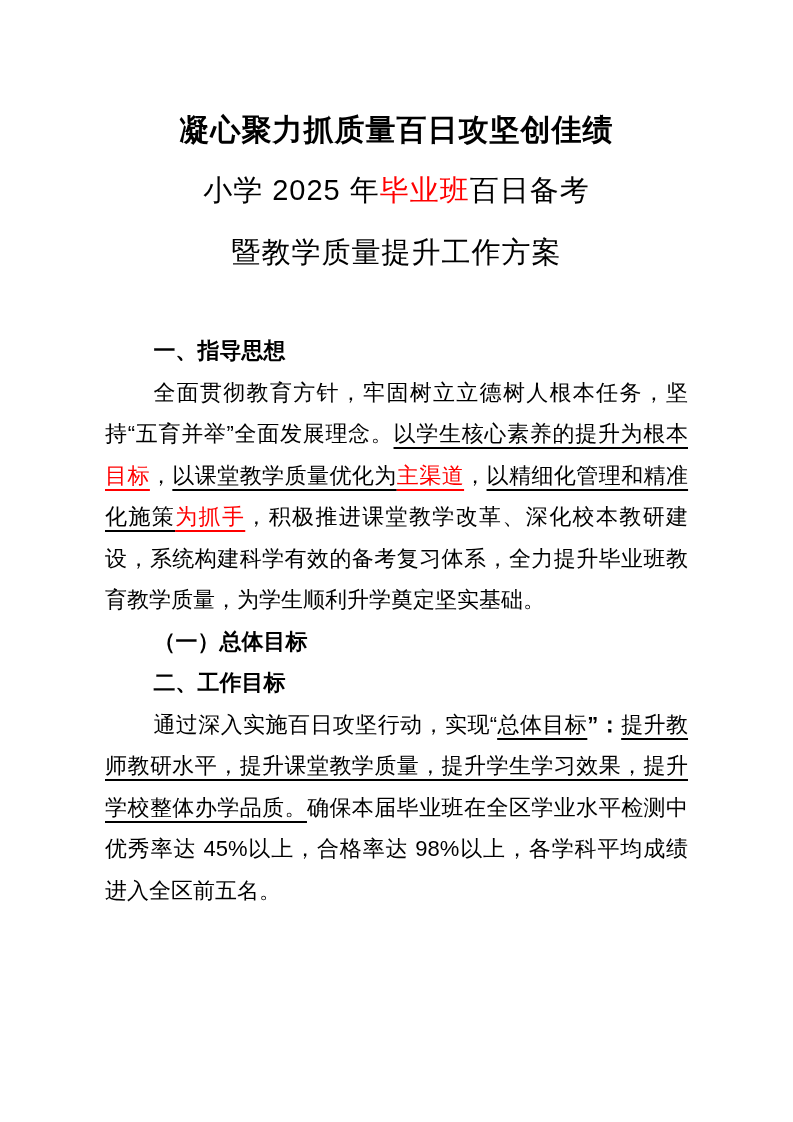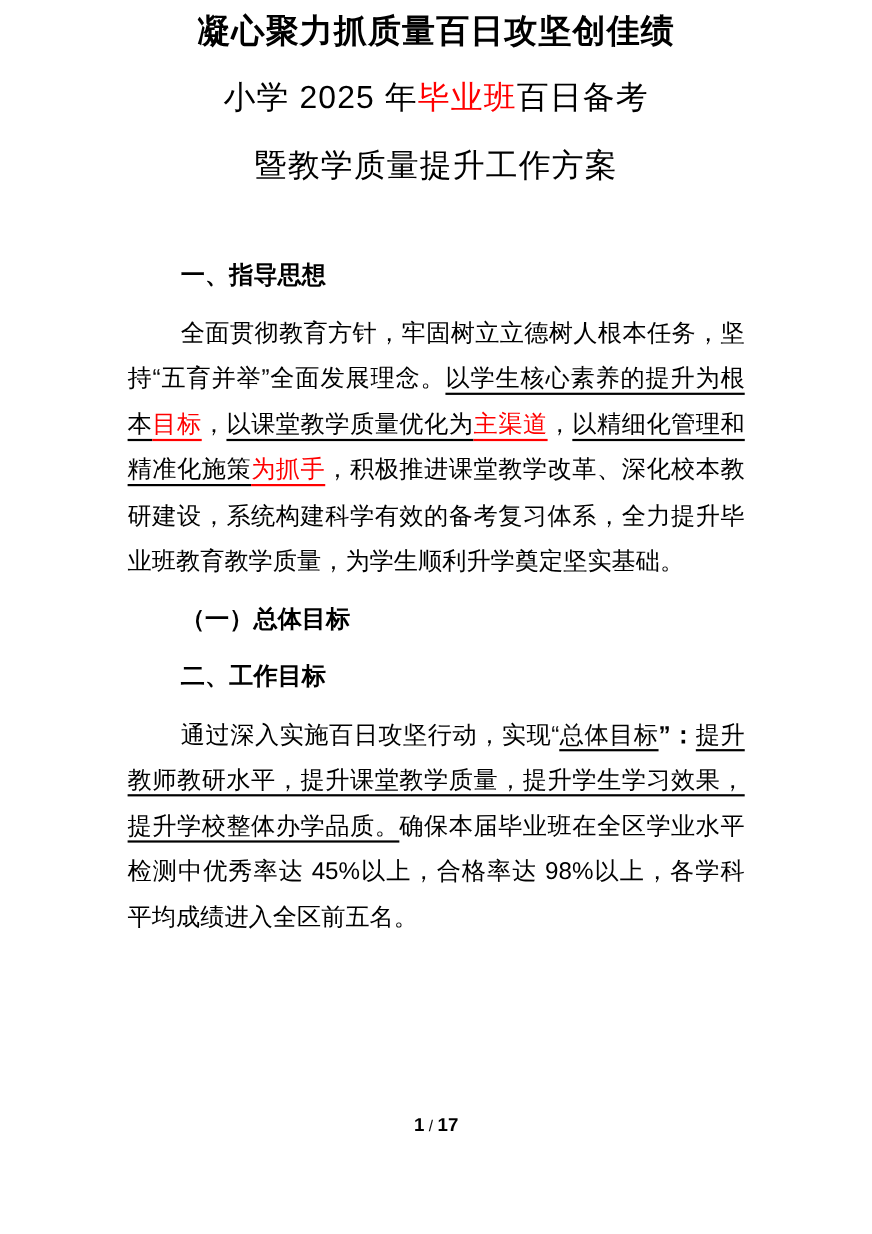--- a/index.html
+++ b/index.html
@@ -5,40 +5,40 @@
   html, body { margin: 0; padding: 0; background: #ffffff; }
   .page {
     position: relative;
     width: 793px;
     height: 1122px;
     background: #ffffff;
     color: #000000;
     font-family: "Liberation Sans", "DejaVu Sans", sans-serif;
     overflow: hidden;
   }
-  .title-block { text-align: center; }
+  .title-block { padding-top: 101px; text-align: center; }
   .title-sub {
     font-size: 30px;
     font-weight: 800;
     line-height: 58px;
     letter-spacing: 1px;
   }
   .title-main {
     font-size: 29px;
     font-weight: 400;
     line-height: 62px;
     letter-spacing: 1px;
   }
   .doc-body {
     margin: 47px 105px 0 105px;
     font-size: 22px;
     line-height: 41.5px;
     text-align: justify;
   }
-  .doc-body p { margin: 11px; text-indent: 2.2em; }
+  .doc-body p { margin: 0; text-indent: 2.2em; }
   p.heading { font-weight: bold; }
   .bu {
     font-weight: normal;
     text-decoration: underline;
     text-decoration-thickness: 2px;
     text-underline-offset: 6px;
   }
   .b { font-weight: bold; }
   .red { color: #ff0000; }
   .footer {
@@ -73,15 +73,14 @@
     <p class="heading">（一）总体目标</p>
 
     <p class="heading">二、工作目标</p>
 
     <p><span>通过深入实施百日攻坚行动，实现“</span><span class="bu">总体目标</span><span class="b">”：</span><span class="bu">提升教师教研水平，提升课堂教学质量，提升学生学习效果，提升学校整体办学品质。</span><span>确保本届毕业班在全区学业水平检测中优秀率达 45%以上，合格率达 98%以上，各学科平均成绩进入全区前五名。</span></p>
 
 
 
   </div>
 
-  <div class="footer"><span class="num">1</span><span class="sep">/</span><span class="num">17</span></div>
 
 </div>
 
 </body></html>

